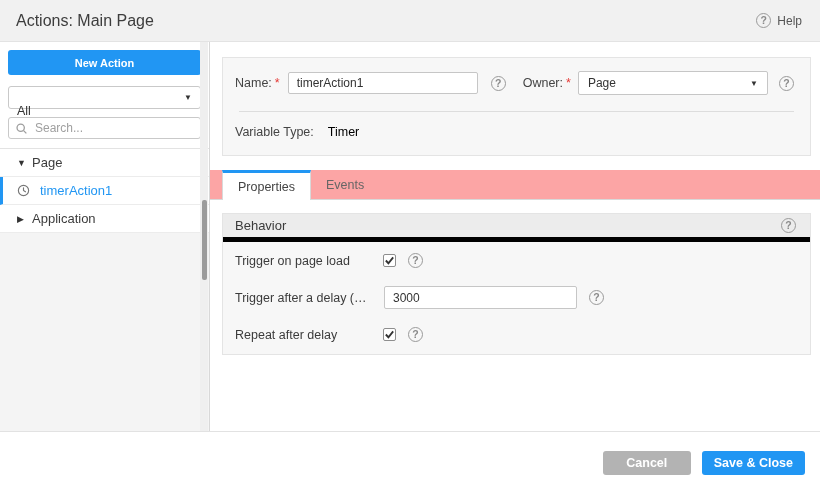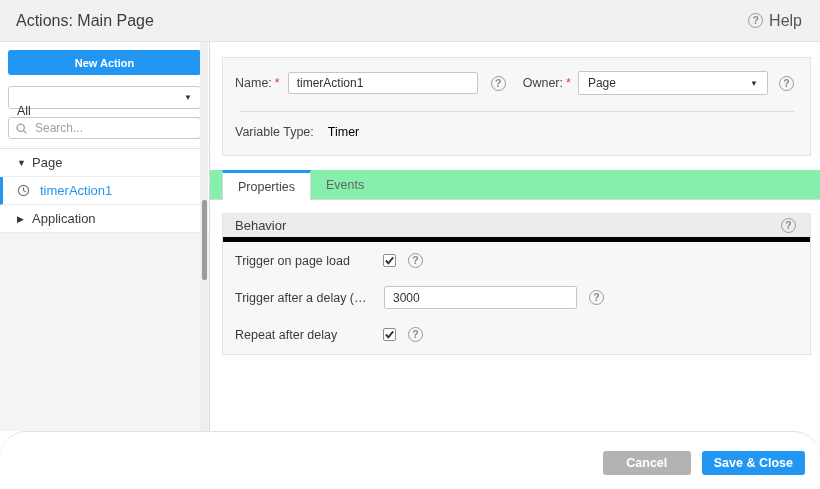--- a/index.html
+++ b/index.html
@@ -11,21 +11,21 @@
   *{box-sizing:border-box;}
 
   
   .app-header{
     position:absolute;left:0;top:0;width:820px;height:42px;
     background:#f1f1f1;border-bottom:1px solid #e3e3e3;
     display:flex;align-items:center;padding:0 18px 0 16px;
   }
   .app-title{font-size:16px;color:#3d3d3d;}
   .header-help{margin-left:auto;display:flex;align-items:center;gap:6px;cursor:pointer;}
-  .header-help .help-text{font-size:16px;color:#555;}
+  .header-help .help-text{font-size:12px;color:#555;}
 
   .qicon{
     width:15px;height:15px;border:1px solid #9a9a9a;border-radius:50%;
     color:#8a8a8a;font-size:10.5px;font-weight:bold;line-height:1;
     display:inline-flex;align-items:center;justify-content:center;flex:none;
   }
 
   
   .sidebar{
     position:absolute;left:0;top:42px;width:210px;height:389px;
@@ -95,21 +95,21 @@
   }
   .owner-select .sel-text{font-size:12px;color:#333;}
   .q-owner{margin-left:11px;}
   .panel-divider{margin:16px 16px 0 16px;border-top:1px solid #ddd;}
   .form-row2{display:flex;align-items:center;padding:13px 0 0 12px;}
   .vt-value{margin-left:14px;font-size:12.5px;color:#000000;}
 
   
   .tab-strip{
     position:absolute;left:0;top:128px;width:610px;height:30px;
-    background:#86efac;border-bottom:1px solid #d9d9d9;
+    background:#fca5a5;border-bottom:1px solid #d9d9d9;
     display:flex;align-items:stretch;padding-left:12px;
   }
   .tab{
     display:flex;align-items:center;padding:0 15px;font-size:12.5px;color:#666;cursor:pointer;
   }
   .tab.active{
     background:#fff;color:#444;
     border:1px solid #d9d9d9;border-top:3px solid #2196f3;border-bottom:none;
     margin-bottom:-1px;position:relative;z-index:1;
   }
@@ -140,21 +140,21 @@
     width:193px;height:23px;border:1px solid #c6c6c6;border-radius:2px;
     padding:0 8px;font-size:12px;color:#333;background:#fff;outline:none;
     font-family:"Liberation Sans",sans-serif;flex:none;margin-left:11px;
   }
 
   
   .footer{
     position:absolute;left:0;top:431px;width:820px;height:58px;background:#fff;
     border-top:1px solid #e2e2e2;
     display:flex;justify-content:flex-end;align-items:flex-start;
-    padding:19px 15px 0 0;gap:11px;border-radius:26px;
+    padding:19px 15px 0 0;gap:11px;
   }
   .btn{
     min-width:88px;height:24px;border:none;border-radius:3px;color:#fff;
     font-size:12.5px;font-weight:bold;font-family:"Liberation Sans",sans-serif;
     cursor:pointer;padding:0 12px;
   }
   .btn-cancel{background:#b3b3b3;}
   .btn-save{background:#7e7e7e;}
   .btn-save-close{background:#2196f3;}
 </style>

